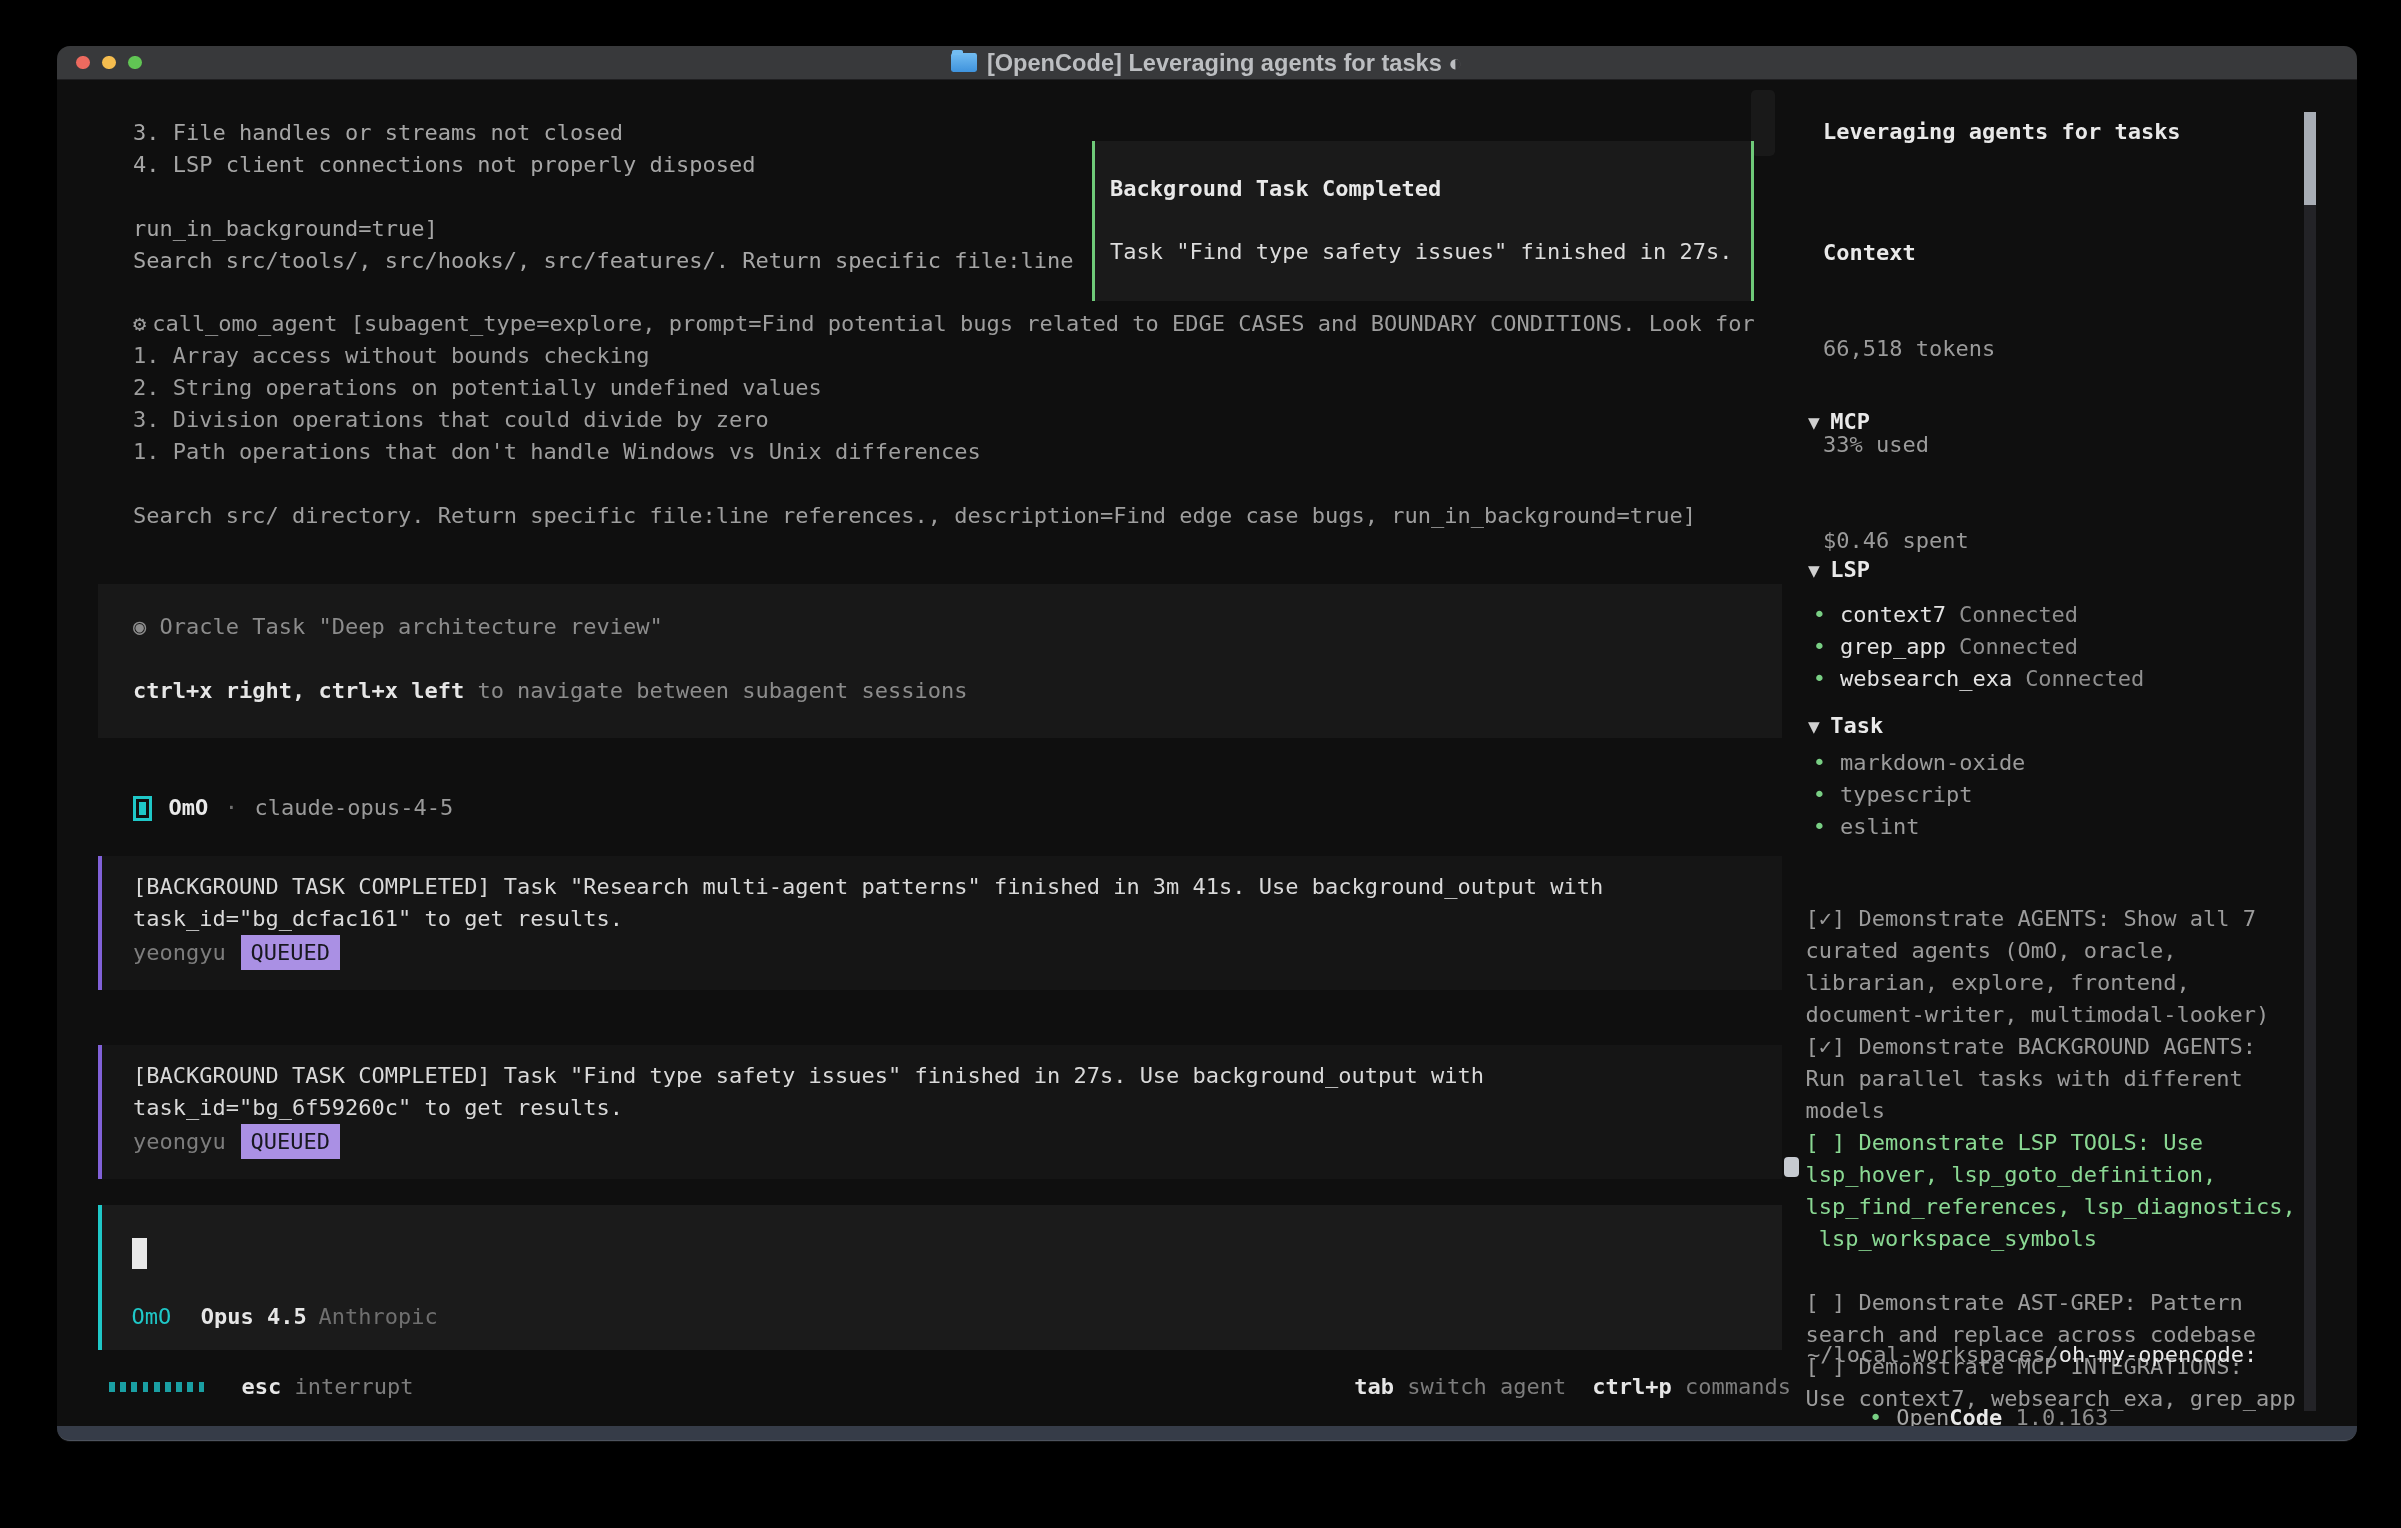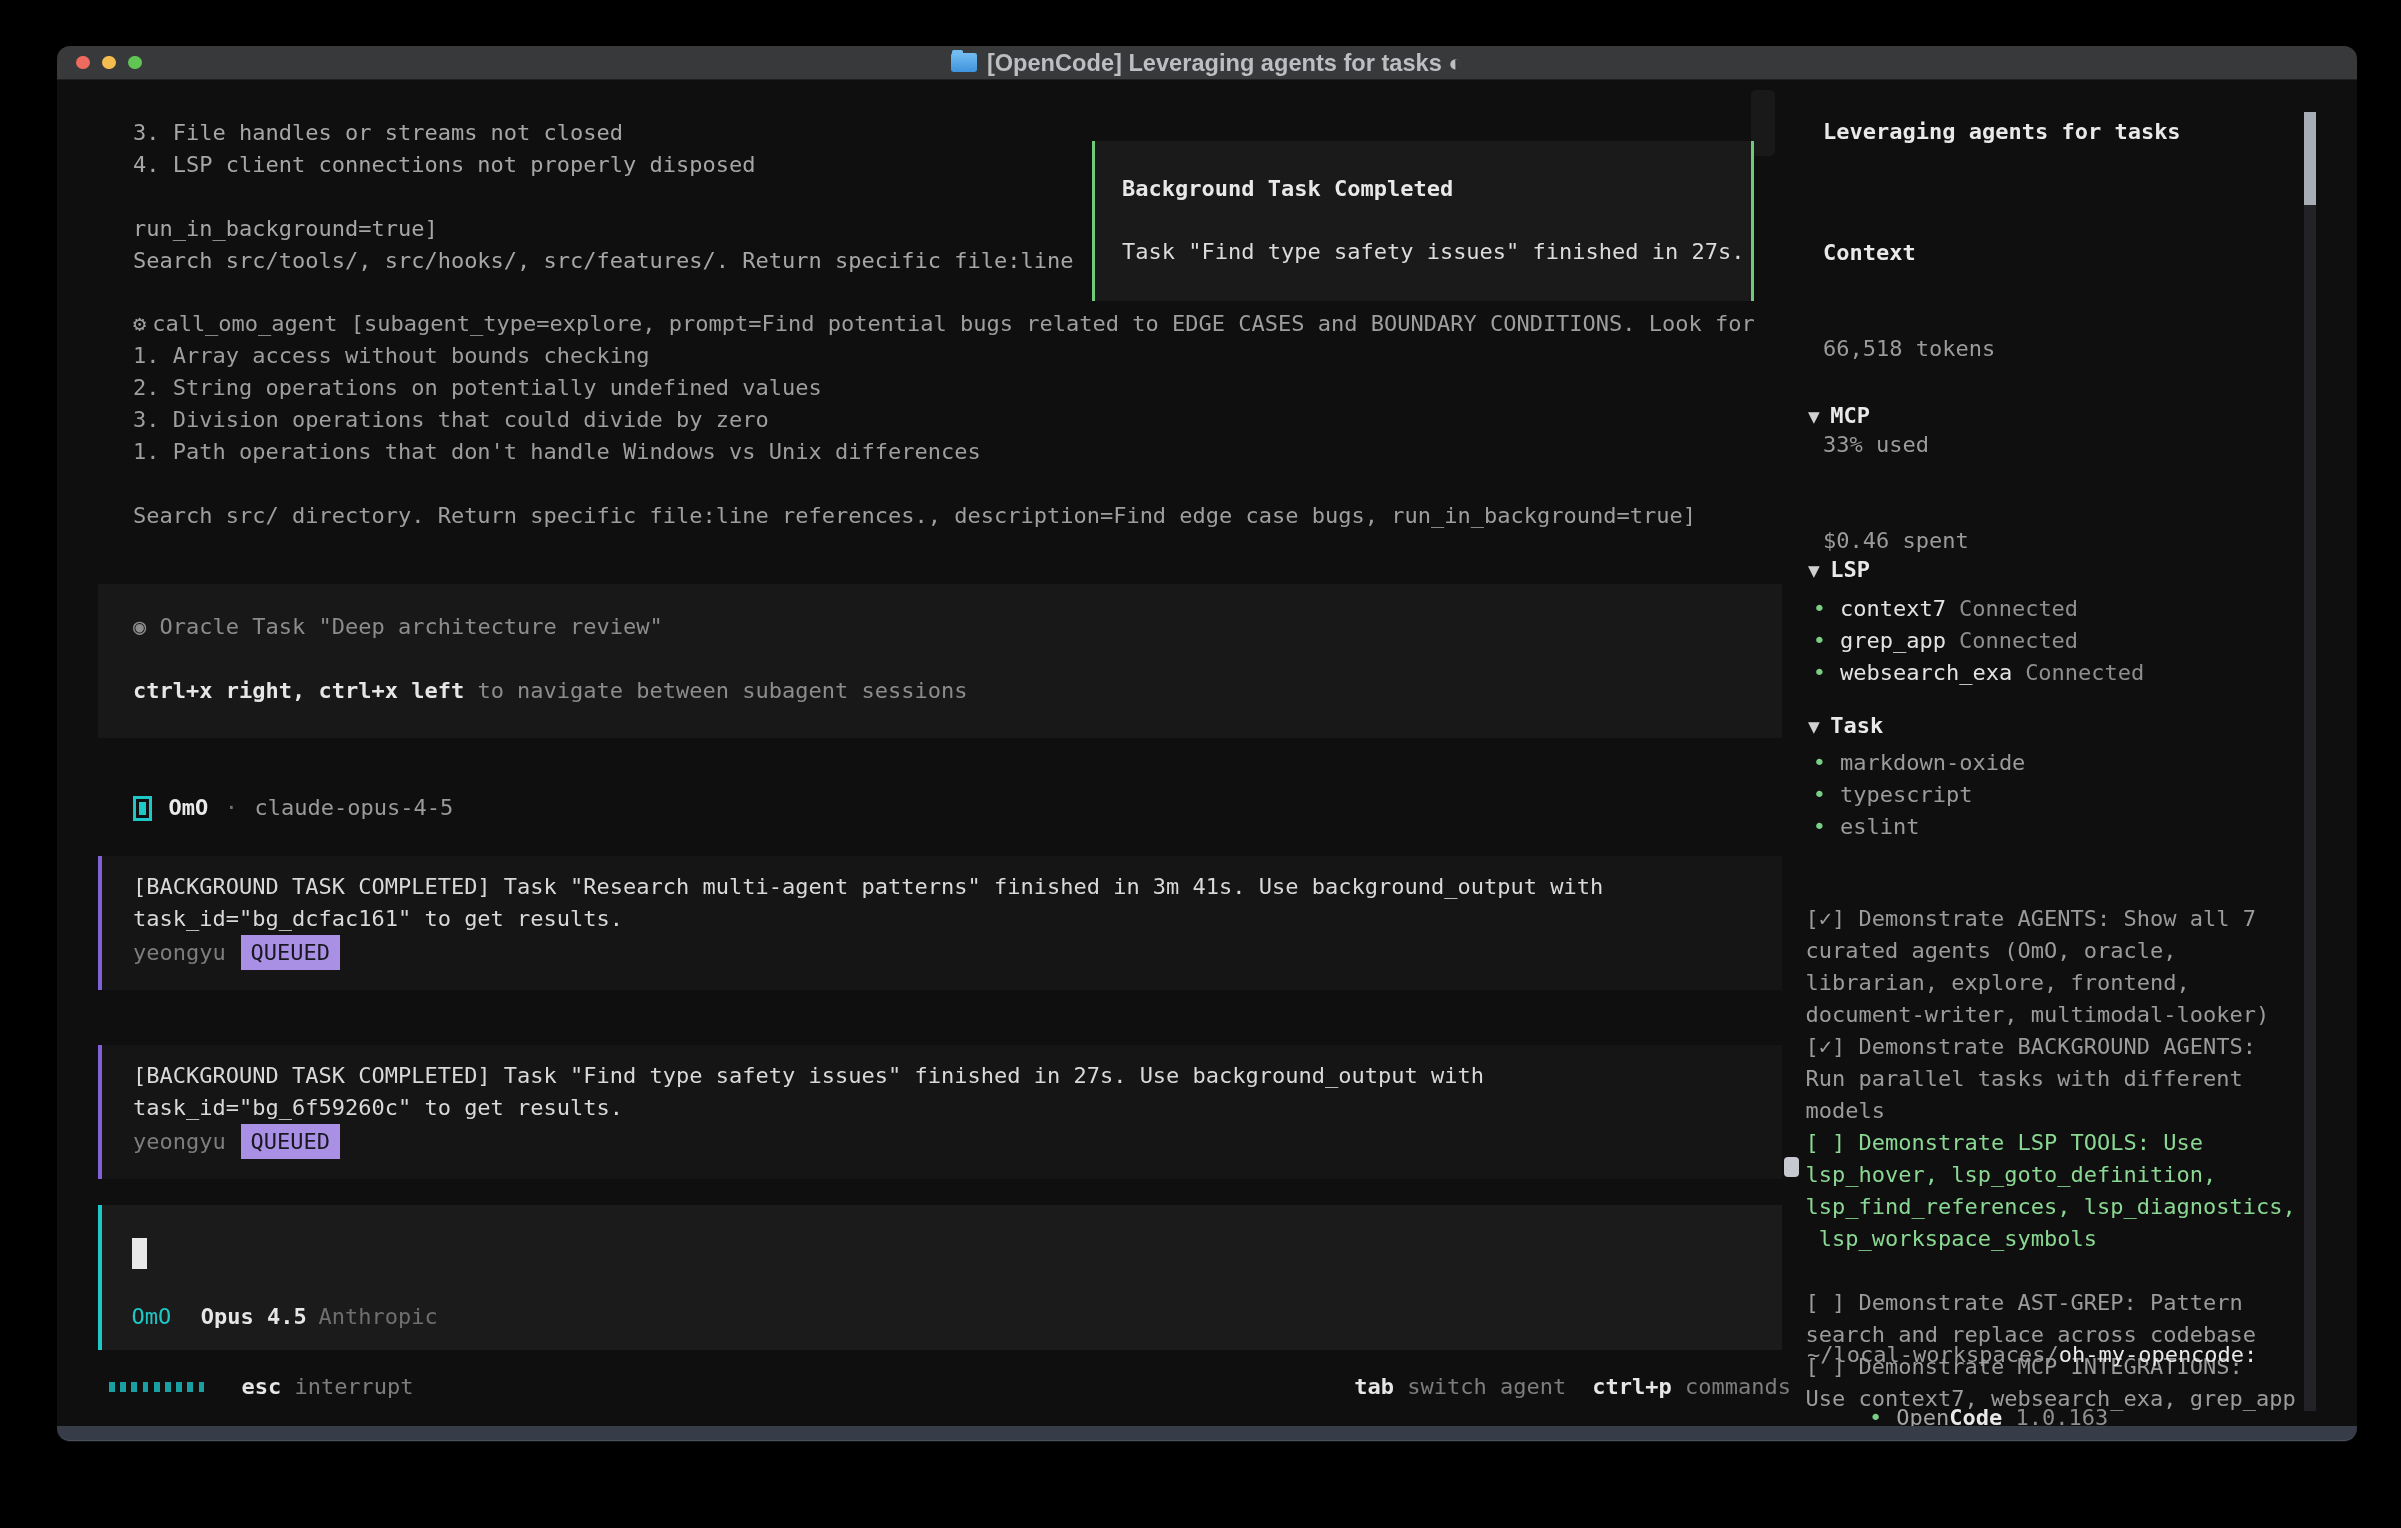--- a/index.html
+++ b/index.html
@@ -48,36 +48,36 @@
   
   .statusbar{position:absolute;left:52px;top:1325px;width:1682px;height:32px;display:flex;align-items:center;}
   .spinner{display:flex;gap:5.3px;margin-right:37px;}
   .spinner i{display:block;width:5.9px;height:9.5px;background:#1a9fa3;}
   .key{color:#e6e6e6;font-weight:bold;} .keylabel{color:#7d7d7d;}
   .status-right{margin-left:auto;display:flex;gap:26px;}
   .status-pair{white-space:pre;}
   
   .notification{position:absolute;left:1035px;top:95px;width:662px;height:160px;background:#1a1a1a;
                 border-left:3px solid #6fca79;border-right:3px solid #6fca79;box-sizing:border-box;
-                padding:32px 0 0 27px;z-index:5;}
+                padding:32px 0 0 15px;z-index:5;}
   .notif-title{color:#e9e9e9;font-weight:bold;min-height:32px;}
   .notif-gap{height:31px;}
   .notif-body{color:#dcdcdc;min-height:32px;}
   
   .main-scroll-top{position:absolute;left:1694px;top:44px;width:23.6px;height:66px;background:#191919;border-radius:4.7px;}
   .main-scroll-thumb{position:absolute;left:1727px;top:1111px;width:15.4px;height:20px;background:#c6cad0;border-radius:4.1px;}
   .side-scroll-track{position:absolute;left:2247px;top:66px;width:11.8px;height:1299px;background:#232327;}
   .side-scroll-thumb{position:absolute;left:2247px;top:66px;width:11.8px;height:93px;background:#a8adb5;}
   
   .sidebar-title{position:absolute;left:1766px;top:70px;color:#e9e9e9;font-weight:bold;white-space:pre;}
   .context{position:absolute;left:1766px;top:127px;white-space:pre;}
   .context .heading{color:#e9e9e9;font-weight:bold;min-height:32px;}
   .context .line{color:#9b9b9b;}
   .side-section{position:absolute;left:1751px;white-space:pre;}
-  .sec-mcp{top:290px;} .sec-lsp{top:444px;}
+  .sec-mcp{top:296px;} .sec-lsp{top:444px;}
   .sec-head{min-height:32px;}
   .tri{color:#d0d0d0;font-size:19.5px;margin-right:10.6px;}
   .sec-name{color:#e9e9e9;font-weight:bold;}
   .sec-item{min-height:32px;padding-left:4.7px;}
   .bullet{color:#79cf84;margin-right:14px;}
   .item-name{color:#e3e3e3;} .item-name.dimmed{color:#9b9b9b;}
   .item-status{color:#8f8f8f;margin-left:13px;}
   .todo{position:absolute;left:1751px;top:600px;white-space:pre;}
   .todo-lines{position:relative;left:-2.4px;}
   .todo-line{min-height:32px;color:#9b9b9b;}

